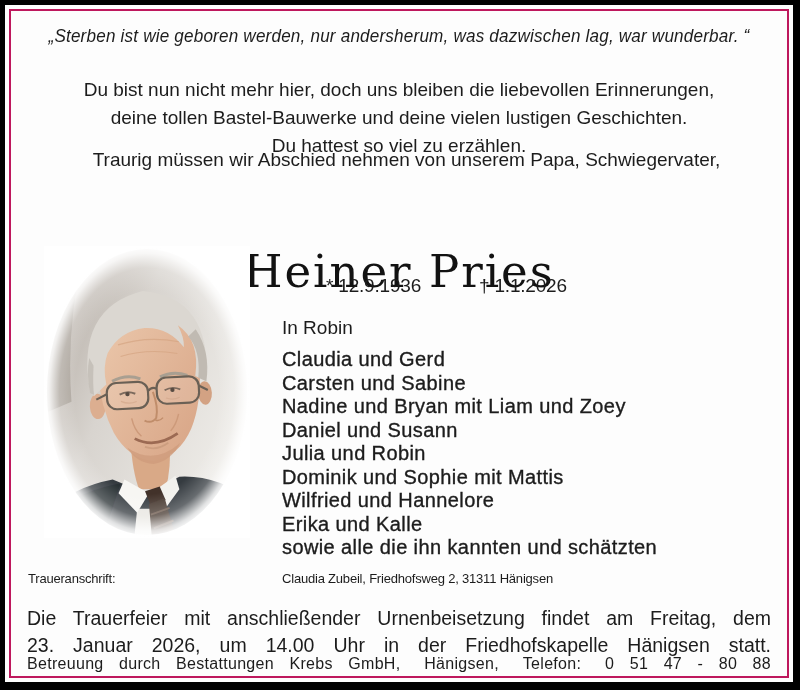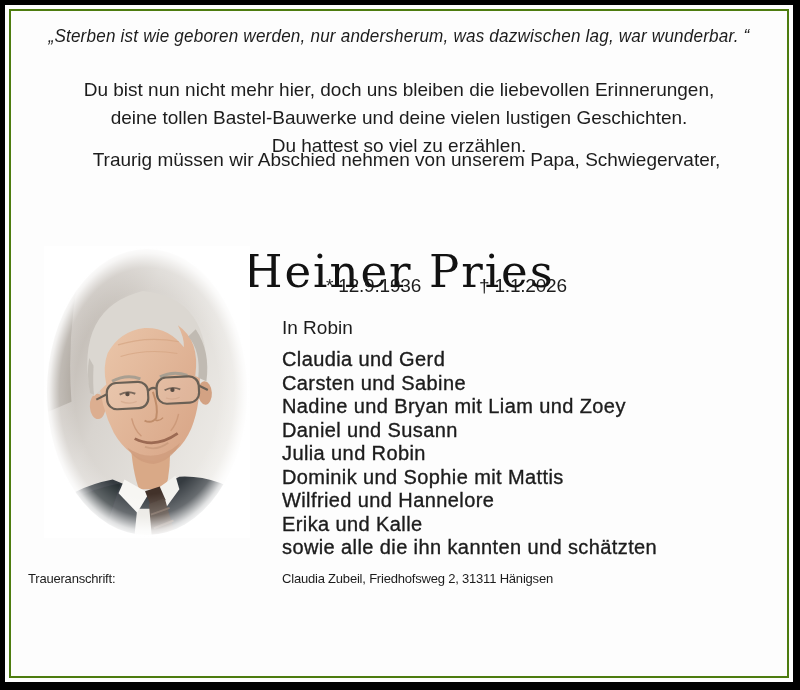--- a/index.html
+++ b/index.html
@@ -1,19 +1,19 @@
 <!DOCTYPE html>
 <html><head>
 <meta charset="utf-8">
 <style>
   html,body{margin:0;padding:0;background:#000;}
   body{width:800px;height:690px;overflow:hidden;font-family:"Liberation Sans",sans-serif;}
   .frame-outer{position:absolute;inset:0;box-sizing:border-box;background:#fdfdfd;
     border:5px solid #000;border-right-width:7px;border-bottom-width:8px;padding:4px;}
-  .frame{position:relative;width:100%;height:100%;box-sizing:border-box;border:2px solid #4d7c0f;
+  .frame{position:relative;width:100%;height:100%;box-sizing:border-box;border:2px solid #be185d;
     color:#1c1c1c;}
   .line{position:absolute;left:0;right:0;text-align:center;white-space:nowrap;}
   .quote{top:15px;font-size:18px;font-style:italic;letter-spacing:.2px;
     transform:scaleX(.95);transform-origin:50% 50%;}
   .intro{position:absolute;top:50px;left:0;right:0;text-align:center;
     font-size:19px;line-height:28px;margin-top:15px;}
   .farewell{position:absolute;top:135px;left:0;right:0;text-align:center;
     font-size:19px;line-height:28px;padding-left:15px;}
   .deceased{position:absolute;top:200px;left:0;right:0;text-align:center;
     font-family:"DejaVu Serif","Liberation Serif",serif;font-size:45px;line-height:56px;
@@ -146,16 +146,21 @@
     <div>Wilfried und Hannelore</div>
     <div>Erika und Kalle</div>
     <div>sowie alle die ihn kannten und schätzten</div>
   </div>
 
   <div class="addr-row">
     <span>Traueranschrift:</span>
     <span class="addr-value">Claudia Zubeil, Friedhofsweg 2, 31311 Hänigsen</span>
   </div>
 
+  <div class="ceremony">
+    <div>Die Trauerfeier mit anschließender Urnenbeisetzung findet am Freitag, dem</div>
+    <div>23. Januar 2026, um 14.00 Uhr in der Friedhofskapelle Hänigsen statt.</div>
+  </div>
 
+  <div class="funeral">Betreuung durch Bestattungen Krebs GmbH,  Hänigsen,  Telefon:  0 51 47 - 80 88</div>
 
 </div>
 </div>
 
 </body></html>

